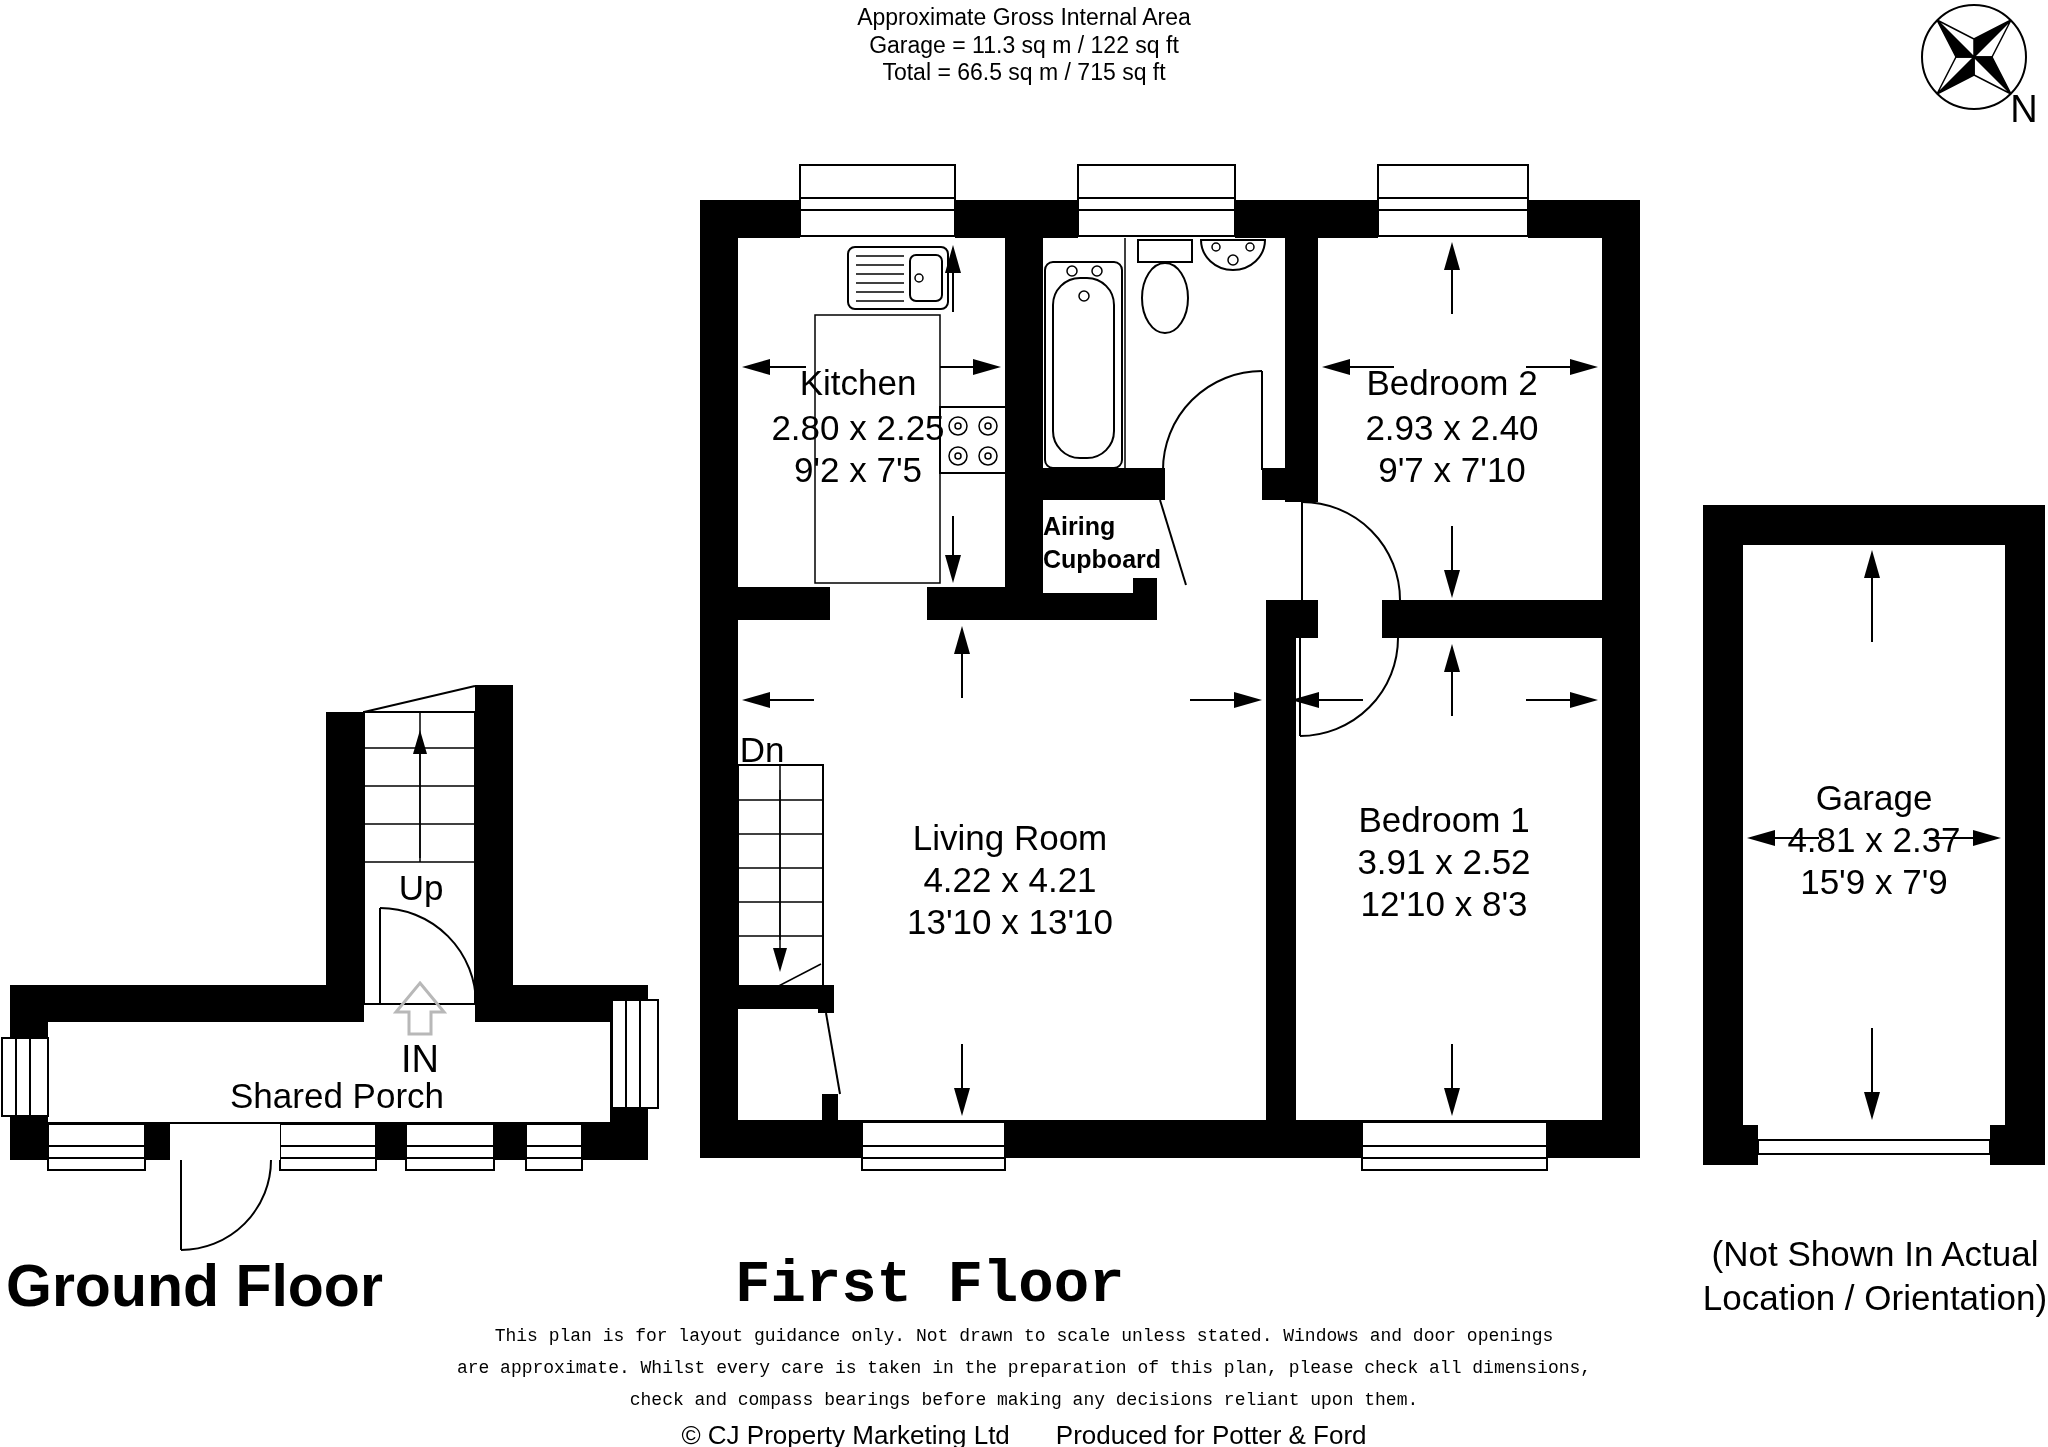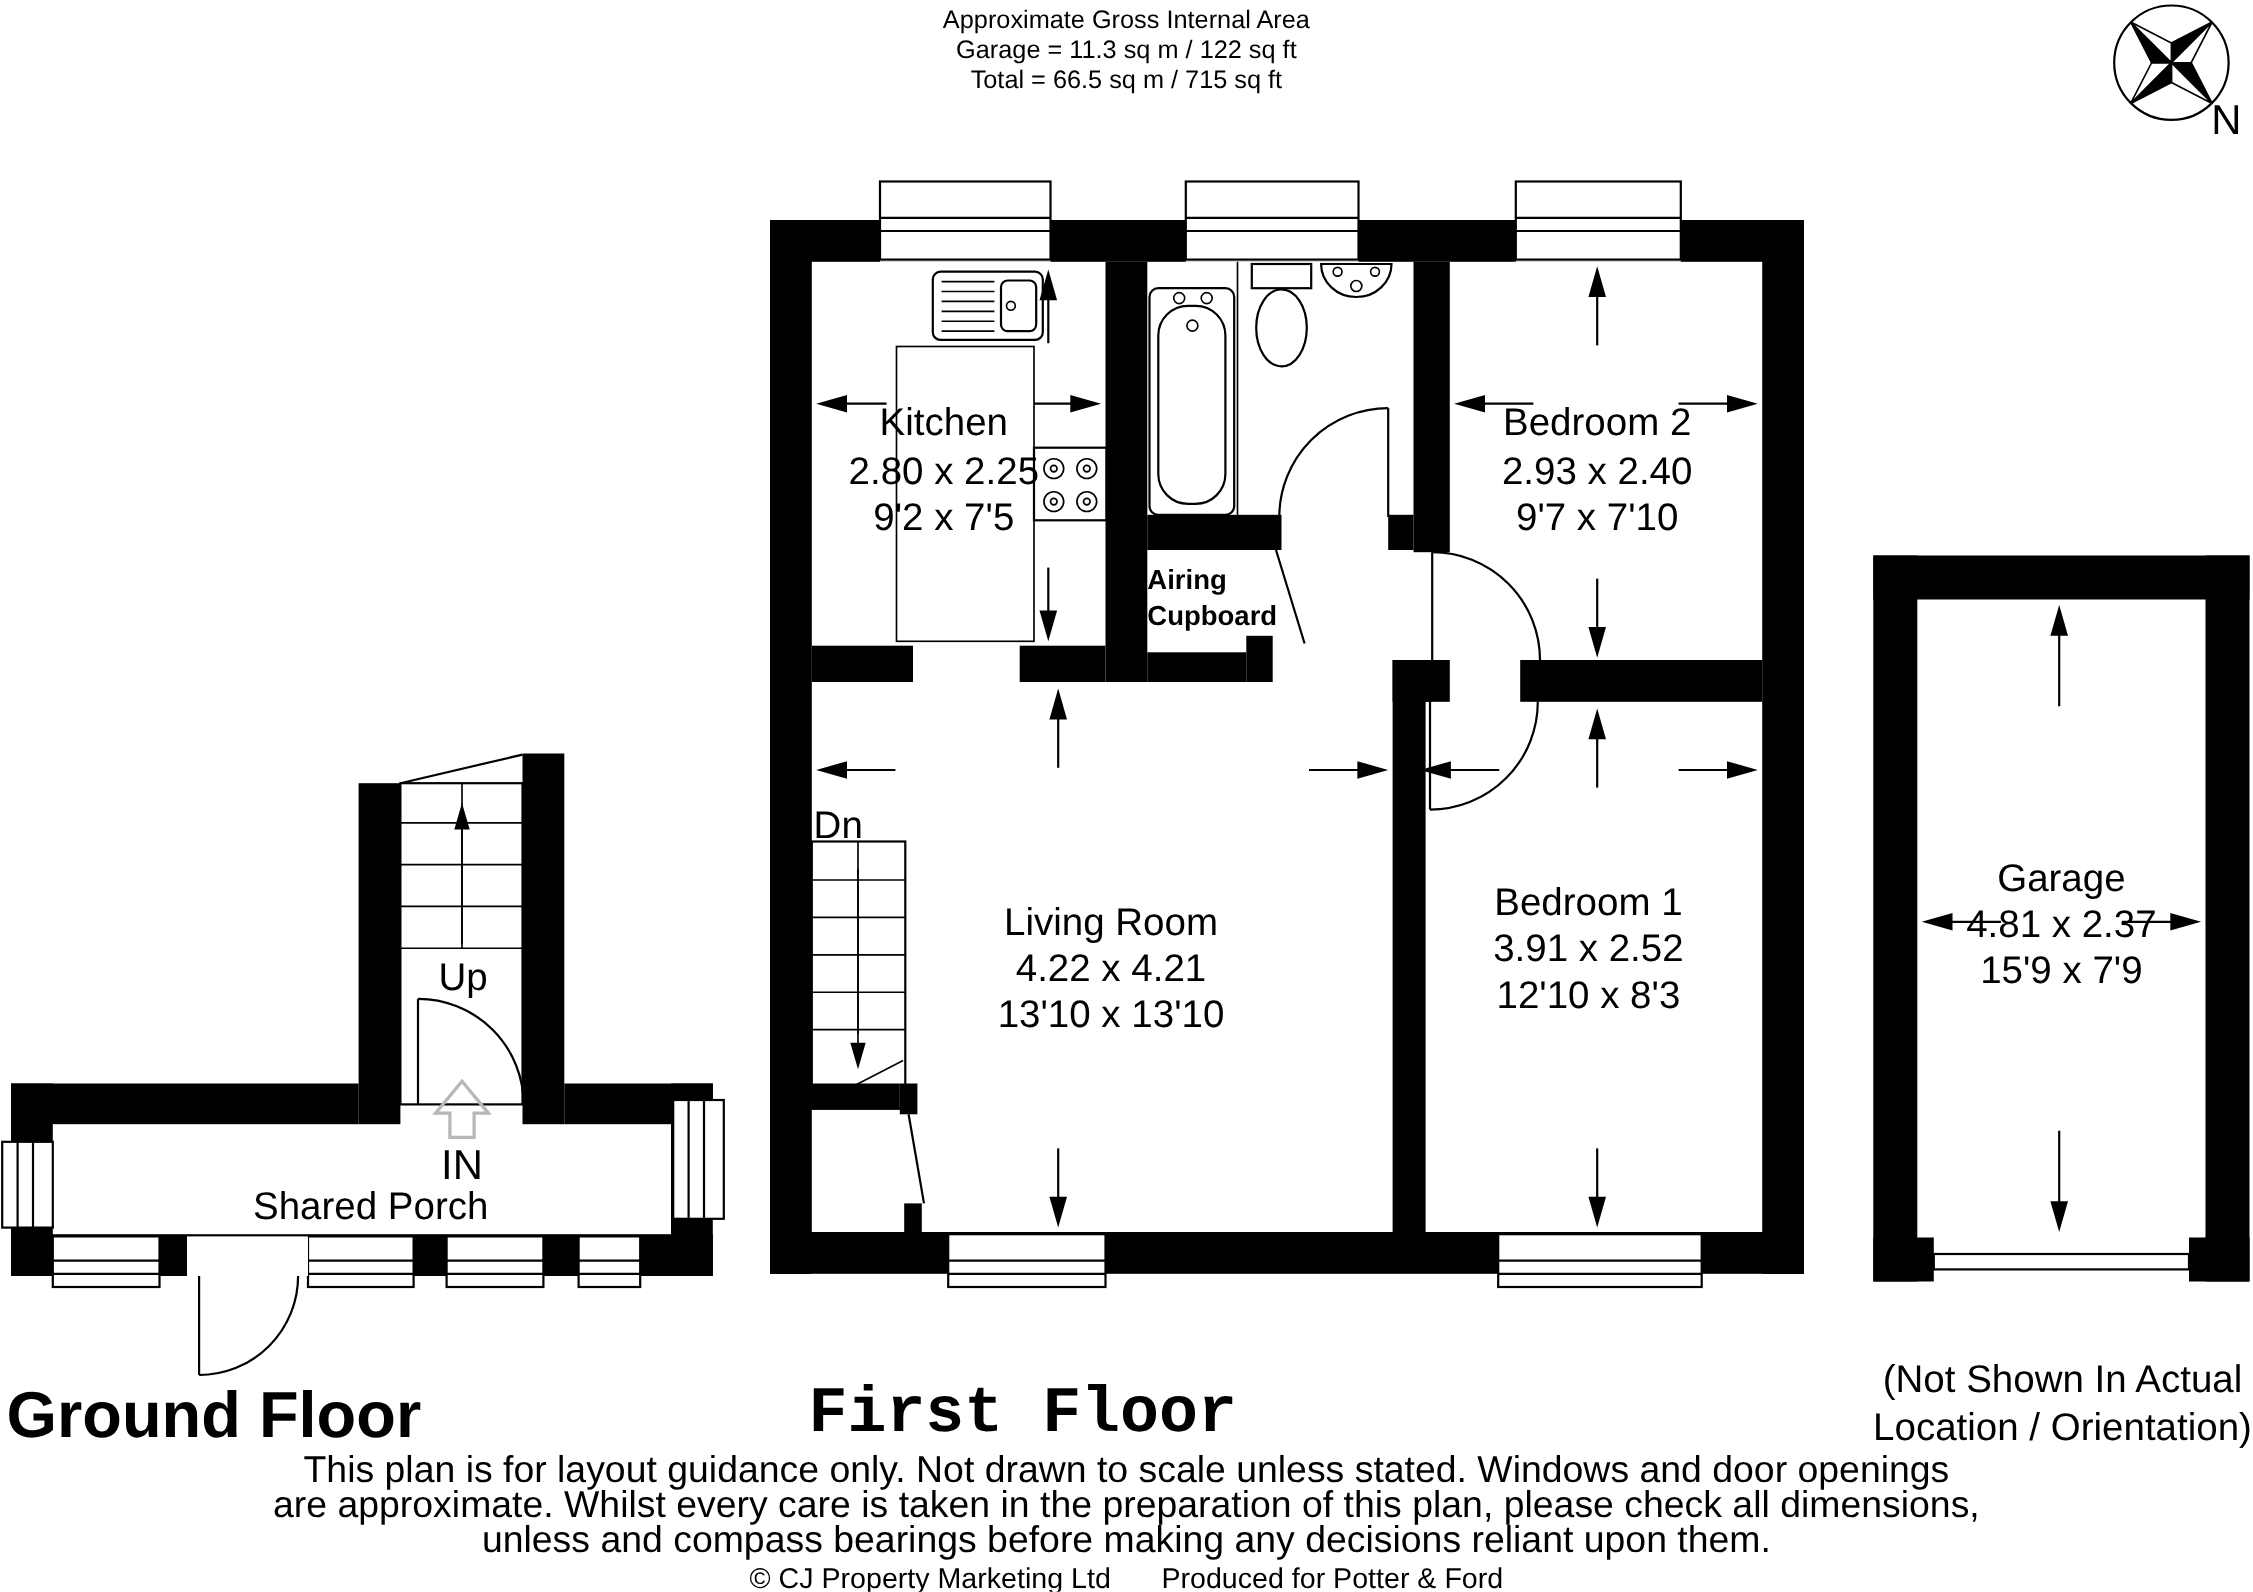--- a/index.html
+++ b/index.html
@@ -4,21 +4,21 @@
 <style>
   html,body{margin:0;padding:0;}
   body{
     width:2048px;height:1447px;position:relative;background:#ffffff;
     font-family:"Liberation Sans", sans-serif;color:#000;overflow:hidden;
   }
   .abs{position:absolute;}
   .header{top:4px;left:0;width:100%;text-align:center;font-size:23px;line-height:27.5px;}
   .floor-title{font-weight:bold;font-size:59px;letter-spacing:0px;}
   .garage-note{left:1680px;top:1232px;width:390px;text-align:center;font-size:35px;line-height:44px;}
-  .disclaimer{top:1320px;left:0;width:100%;text-align:center;font-size:34px;line-height:32px;}
+  .disclaimer{top:1320px;left:0;width:100%;text-align:center;font-size:18px;line-height:32px;font-family:Liberation Mono, monospace;}
   .footerline{top:1420px;left:0;width:100%;display:flex;justify-content:center;gap:46px;font-size:26px;}
   svg{position:absolute;inset:0;}
   .wall{fill:#000;stroke:none;}
   .thin{stroke:#000;stroke-width:2;fill:none;}
   .thin15{stroke:#000;stroke-width:1.5;fill:none;}
   .winw{fill:#fff;stroke:none;}
   .head{fill:#000;stroke:none;}
   .lbl{font-family:"Liberation Sans",sans-serif;font-size:35px;fill:#000;text-anchor:middle;}
   .lbl-sm{font-family:"Liberation Sans",sans-serif;font-size:25px;font-weight:bold;fill:#000;text-anchor:start;}
   .lbl-n{font-family:"Liberation Sans",sans-serif;font-size:38px;fill:#000;text-anchor:middle;}
@@ -341,19 +341,19 @@
 <div class="abs floor-title" style="left:735px;top:1252px;font-family:Liberation Mono, monospace;">First Floor</div>
 
 <div class="abs garage-note">
   <div>(Not Shown In Actual</div>
   <div>Location / Orientation)</div>
 </div>
 
 <div class="abs disclaimer">
   <div>This plan is for layout guidance only. Not drawn to scale unless stated. Windows and door openings</div>
   <div>are approximate. Whilst every care is taken in the preparation of this plan, please check all dimensions,</div>
-  <div>unless and compass bearings before making any decisions reliant upon them.</div>
+  <div>check and compass bearings before making any decisions reliant upon them.</div>
 </div>
 
 <div class="abs footerline">
   <span>© CJ Property Marketing Ltd</span>
   <span>Produced for Potter &amp; Ford</span>
 </div>
 
 </body></html>

